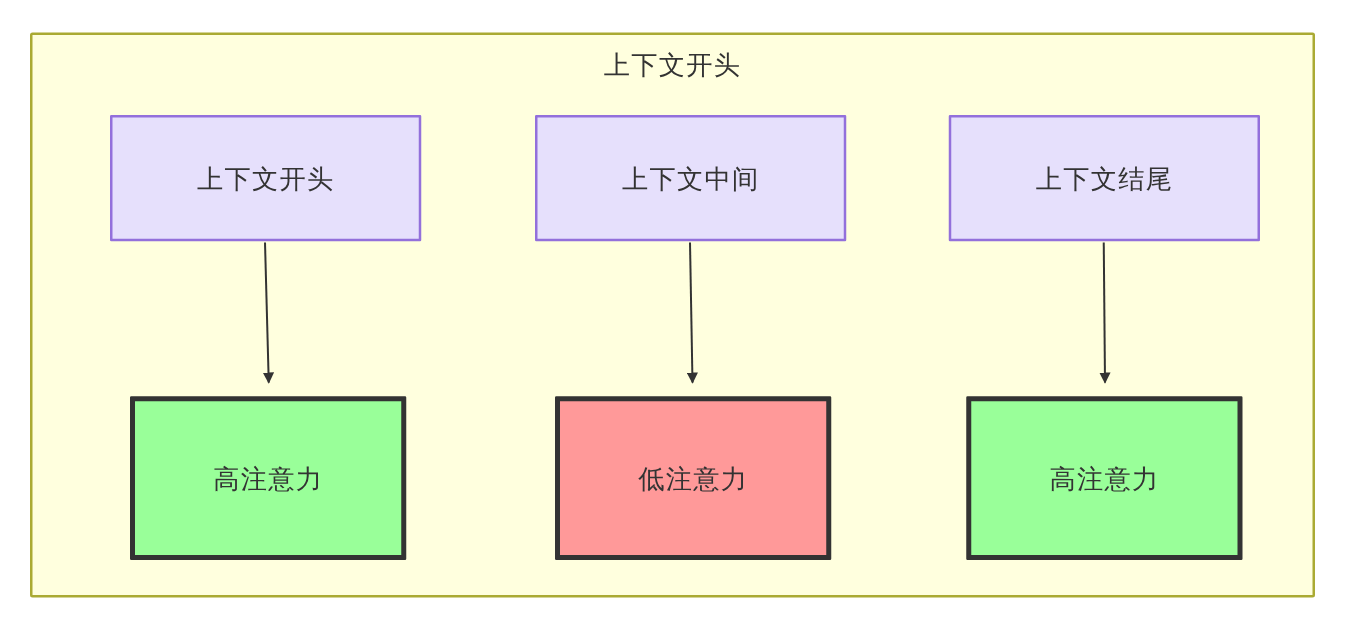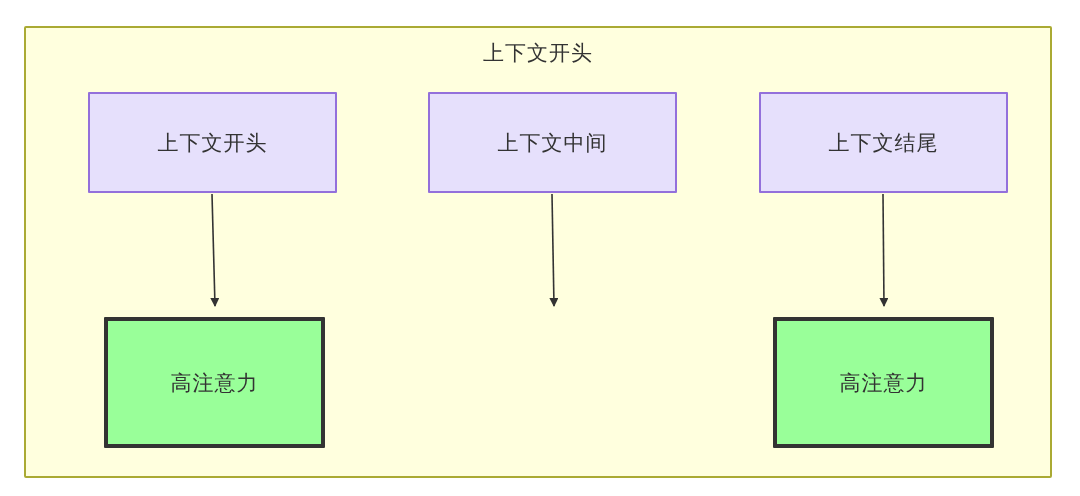--- a/index.html
+++ b/index.html
@@ -115,15 +115,16 @@
     <path d="M 212 194 L 215 306" fill="none" stroke="#333333" stroke-width="1.6" marker-end="url(#arrowhead)"></path>
     <path d="M 552 194 L 554 306" fill="none" stroke="#333333" stroke-width="1.6" marker-end="url(#arrowhead)"></path>
     <path d="M 883 194 L 884 306" fill="none" stroke="#333333" stroke-width="1.6" marker-end="url(#arrowhead)"></path>
   </svg>
 
   <div class="node top col1">上下文开头</div>
   <div class="node top col2">上下文中间</div>
   <div class="node top col3">上下文结尾</div>
 
   <div class="node bottom high col1">高注意力</div>
+  <div class="node bottom low col2">低注意力</div>
   <div class="node bottom high col3">高注意力</div>
 
 </div>
 
 </body></html>

